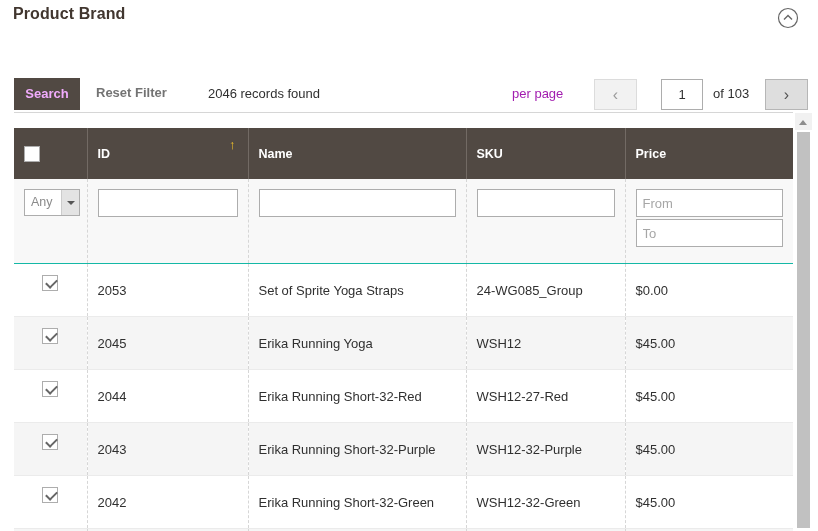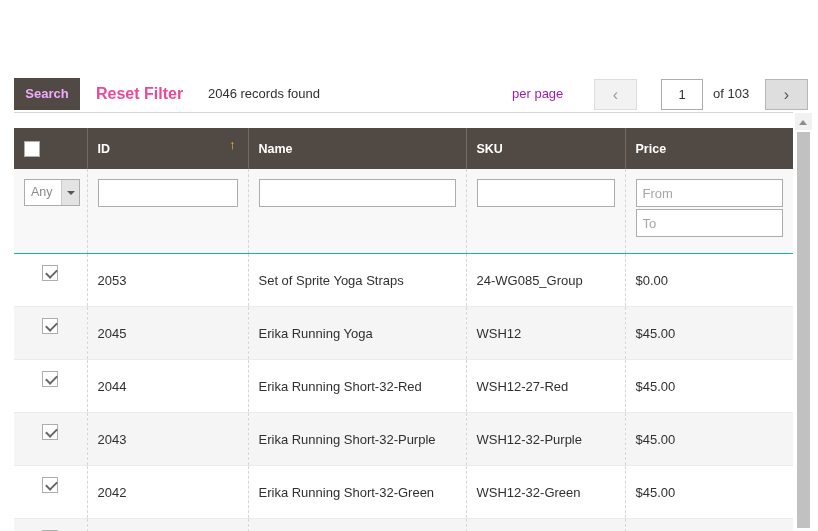--- a/index.html
+++ b/index.html
@@ -55,22 +55,22 @@
     font-size: 13px;
     font-weight: bold;
     cursor: pointer;
     line-height: 32px;
     text-align: center;
     padding: 0;
   }
   .link-reset {
     position: absolute;
     left: 96px; top: 7px;
-    font-size: 16px;
-    color: #ec4899;
+    font-size: 13px;
+    color: #737373;
     text-decoration: none;
     font-weight: bold;
     cursor: pointer;
     text-align: right;
   }
   .records-found {
     position: absolute;
     left: 208px; top: 8px;
     font-size: 13px;
     color: #303030;
@@ -170,21 +170,21 @@
     border-collapse: collapse;
     table-layout: fixed;
   }
   table.grid th {
     background: #514943;
     color: #ffffff;
     font-size: 12.5px;
     font-weight: bold;
     text-align: left;
     padding: 0 0 0 10px;
-    height: 41px;
+    height: 51px;
     border-right: 1px solid #726a64;
     vertical-align: middle;
     position: relative;
     white-space: nowrap;
   }
   table.grid th:last-child { border-right: 0; }
   th.col-cb { padding-left: 0; text-align: center; width: 73px; }
   th.col-id { width: 161px; }
   th.col-name { width: 218px; }
   th.col-sku { width: 159px; }
@@ -338,20 +338,29 @@
     left: 14px; top: 112px;
     width: 779px; height: 1px;
     background: #d6d6d6;
   }
 </style>
 </head>
 <body>
 
 <div class="page">
 
+  <div class="page-header">
+    <div class="page-title">Product Brand</div>
+    <div class="collapse-btn">
+      <svg width="22" height="22" viewBox="0 0 22 22" aria-hidden="true">
+        <circle cx="11" cy="11" r="9.5" fill="none" stroke="#666666" stroke-width="1.2"></circle>
+        <polyline points="7,12.5 11,8.5 15,12.5" fill="none" stroke="#666666" stroke-width="1.4"></polyline>
+      </svg>
+    </div>
+  </div>
 
   <div class="toolbar">
     <button class="btn-search">Search</button>
     <a class="link-reset">Reset Filter</a>
     <div class="records-found">2046 records found</div>
 
     <div class="perpage-label">per page</div>
 
     <div class="pg-prev">
       <span class="chev">‹</span>

